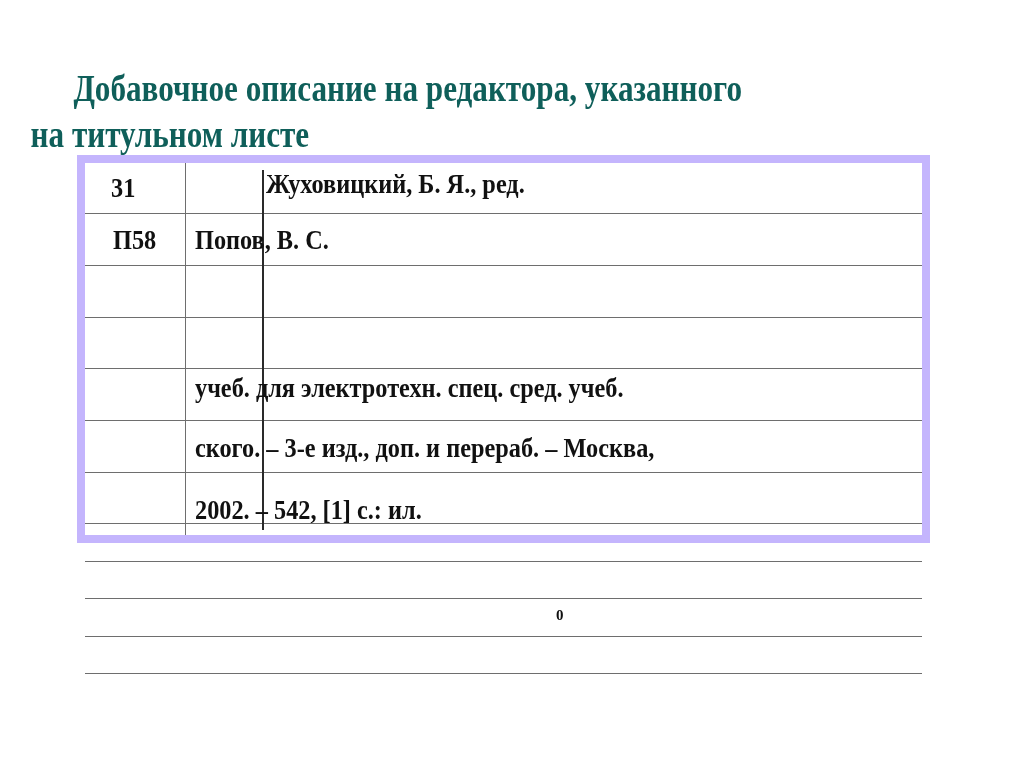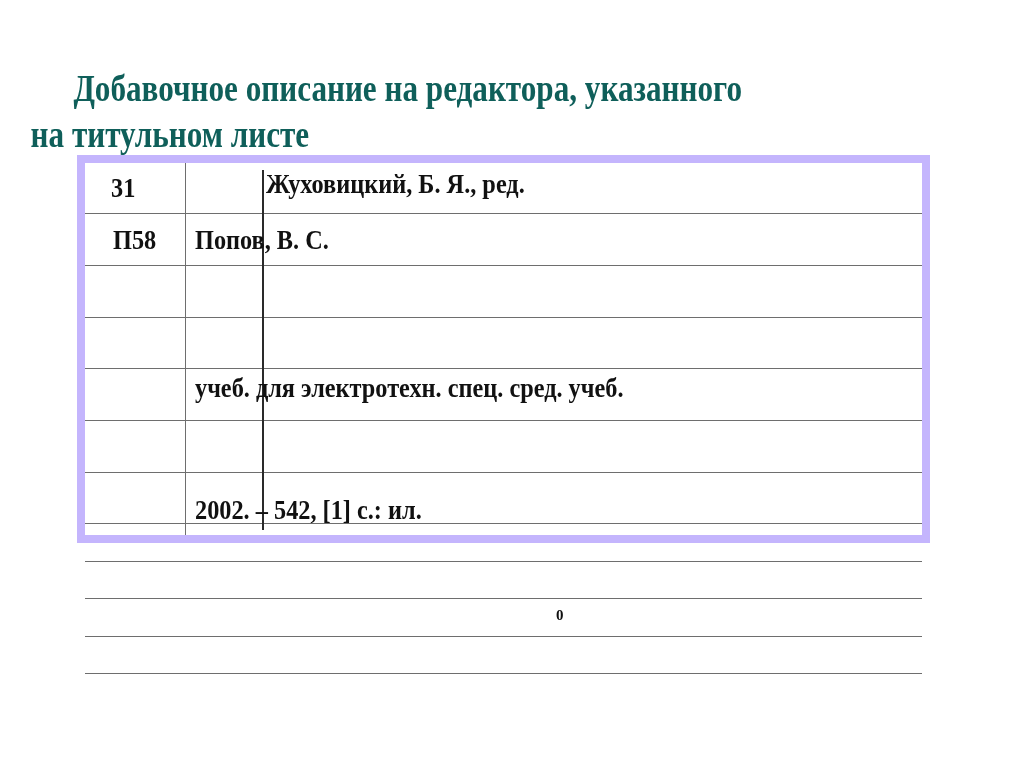--- a/index.html
+++ b/index.html
@@ -125,18 +125,21 @@
   <div class="cell-text" style="left:8px; top:62px;margin-left:20px;">
     <span class="inner">П58</span>
   </div>
   <div class="cell-text" style="left:110px; top:62px;">
     <span class="inner">Попов, В. С.</span>
   </div>
 
   <div class="cell-text" style="left:110px; top:166px;margin-top:44px;">
     <span class="inner">учеб. для  электротехн.  спец.   сред. учеб.</span>
   </div>
+  <div class="cell-text" style="left:110px; top:270px;">
+    <span class="inner">ского. –  3-е изд., доп. и перераб. – Москва,</span>
+  </div>
   <div class="cell-text" style="left:110px; top:332px;">
     <span class="inner">2002. – 542, [1] с.: ил.</span>
   </div>
 
   <div class="zero" style="left:471px; top:444px;">0</div>
 </div>
 
 </body></html>

